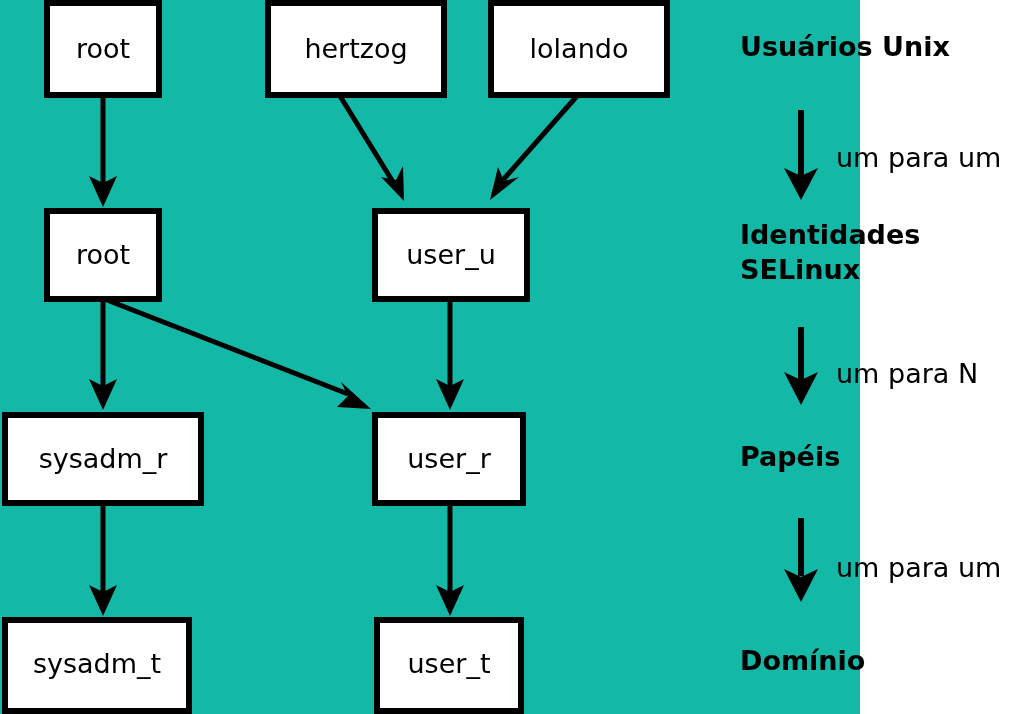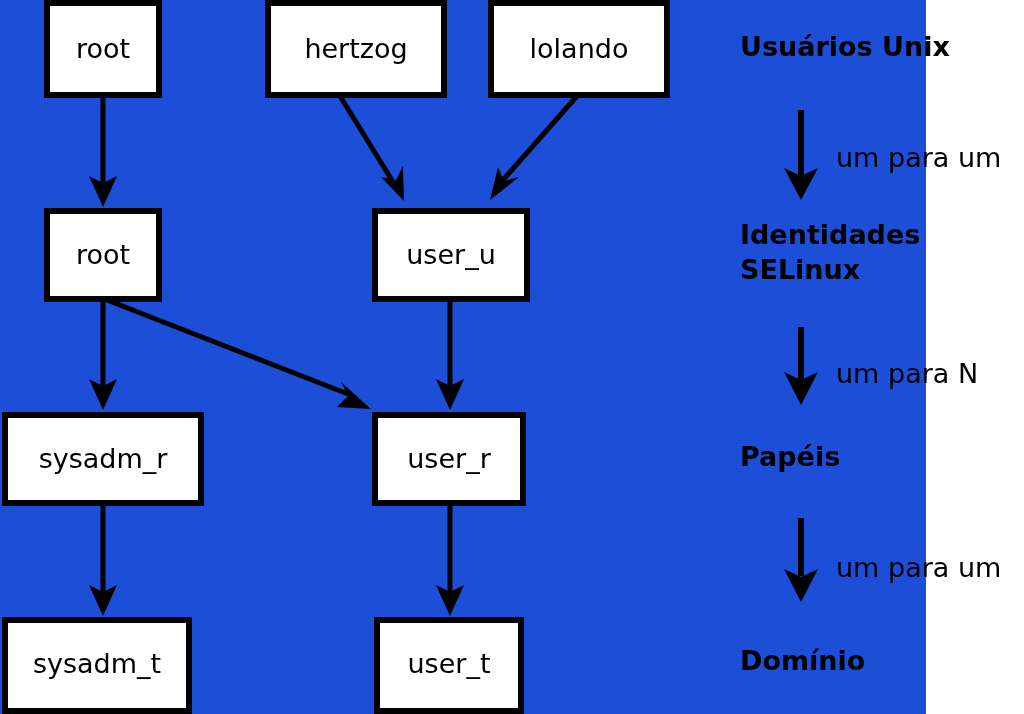--- a/index.html
+++ b/index.html
@@ -8,23 +8,23 @@
     background: #ffffff;
   }
   body {
     width: 1024px;
     height: 714px;
     font-family: "DejaVu Sans", sans-serif;
     overflow: hidden;
   }
   #diagram-root {
     position: relative;
-    width: 926px;
+    width: 860px;
     height: 714px;
-    background: #1d4ed8;
+    background: #14b8a6;
   }
   svg.canvas {
     position: absolute;
     top: 0;
     left: 0;
     width: 1024px;
     height: 714px;
   }
   .node-box {
     fill: #ffffff;

